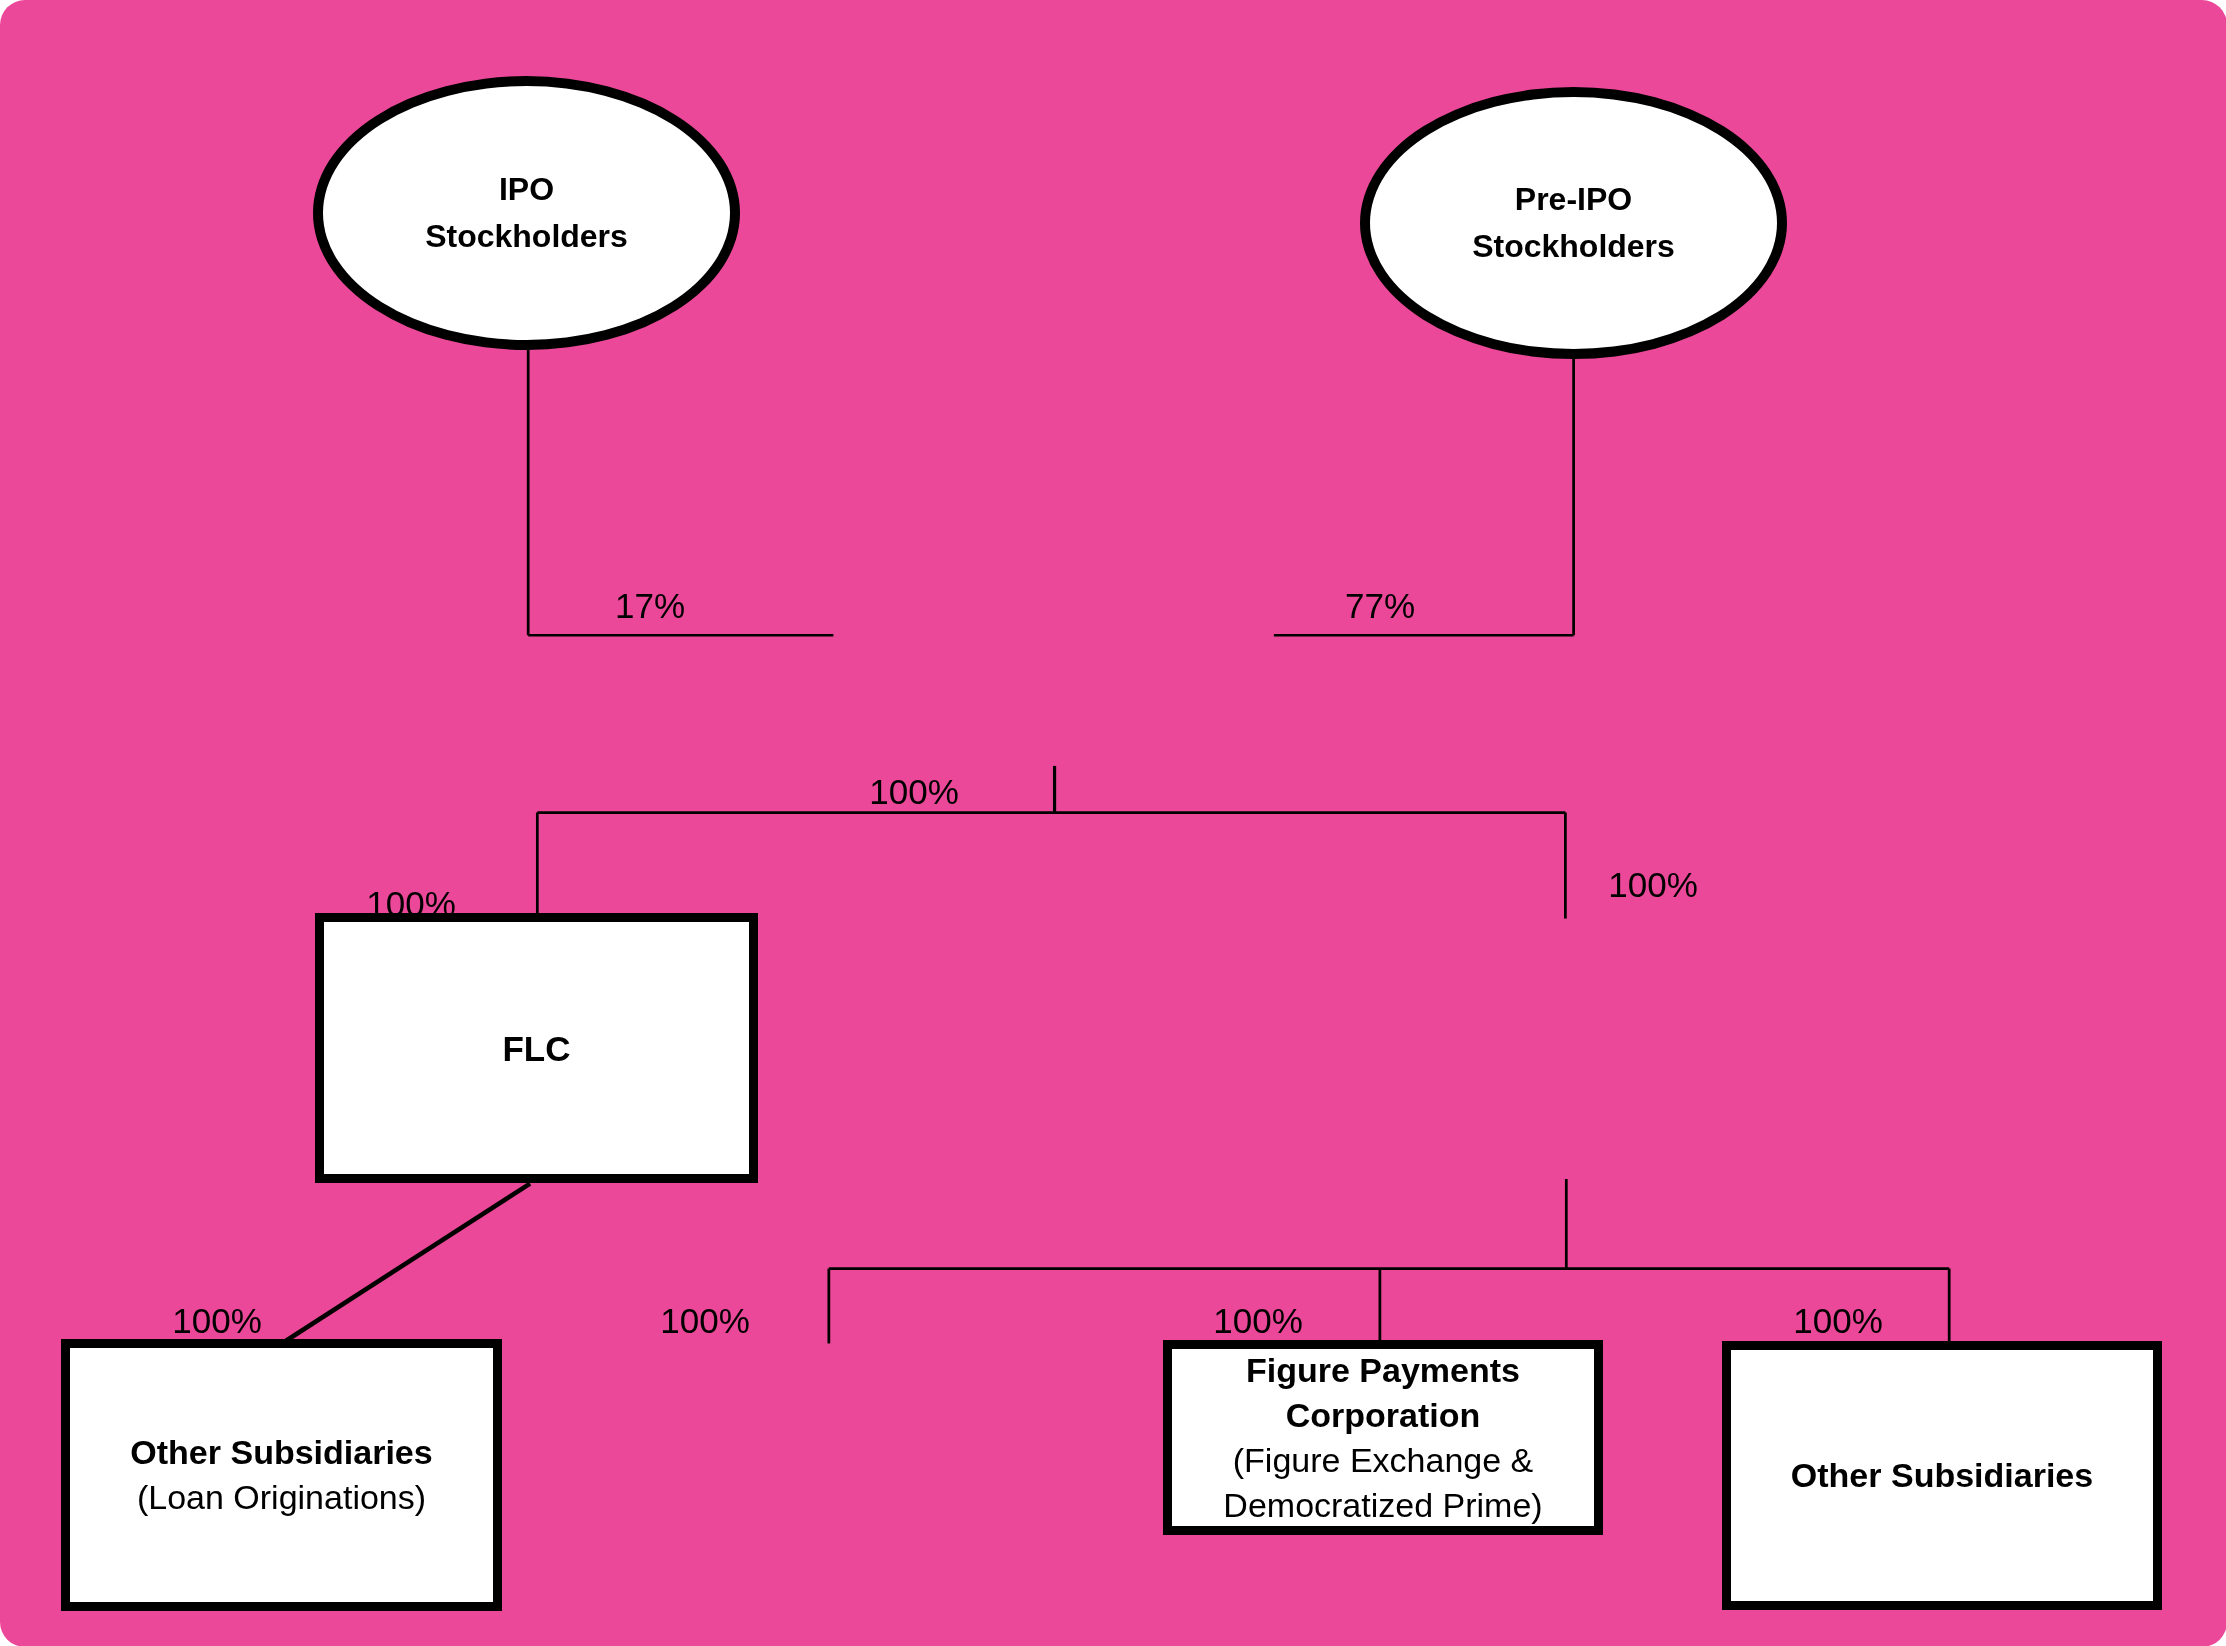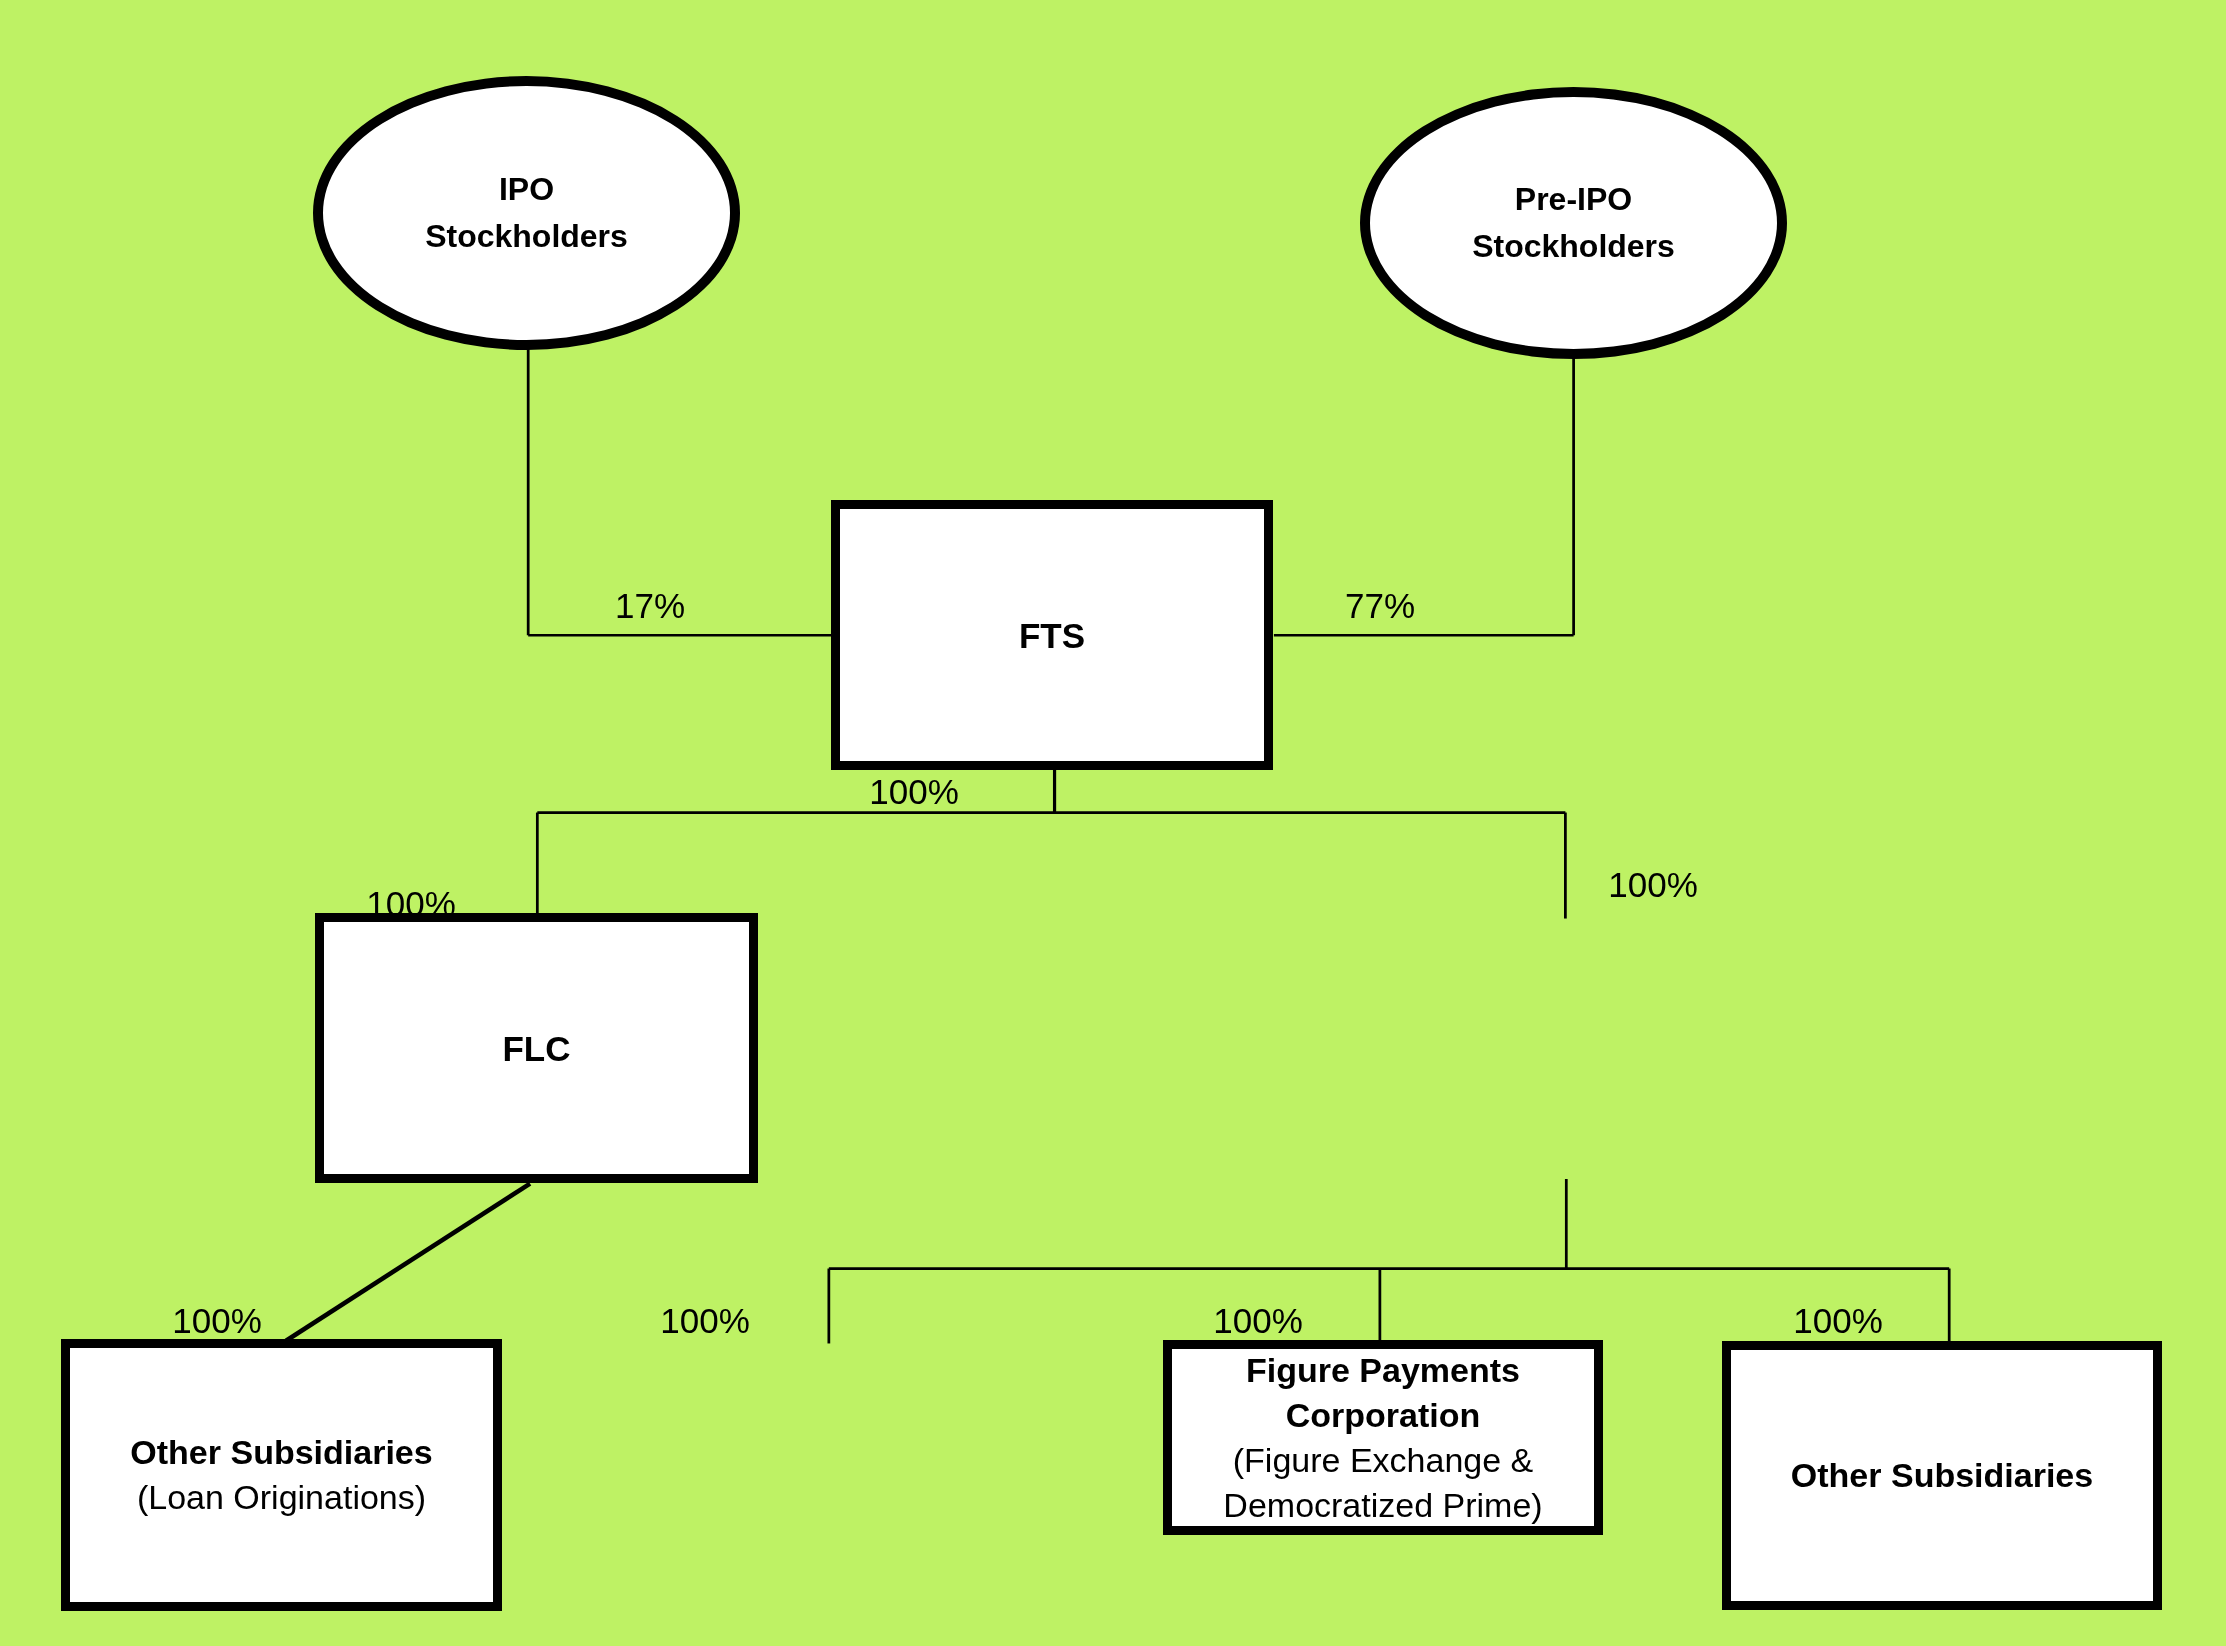--- a/index.html
+++ b/index.html
@@ -1,23 +1,24 @@
 <!DOCTYPE html>
 <html style="font-size:14.6px"><head>
 <meta charset="utf-8">
 <style>
   html, body { margin: 0; padding: 0; background: #ffffff; }
   #stage {
     position: relative;
     width: 2227px;
     height: 1647px;
-    background: #bef264;
+    background: #ec4899;
     font-family: "Liberation Sans", sans-serif;
     color: #000000;
     overflow: hidden;
+    border-radius: 25px;
   }
   #wires {
     position: absolute;
     left: 0; top: 0;
     width: 2227px; height: 1647px;
   }
   #wires line { stroke: #000000; stroke-width: 3; }
   #wires line.thick-diag { stroke-width: 5; }
   #wires line.accent { stroke-width: 3.5; }
   .node {
@@ -81,23 +82,20 @@
   <div class="node ellipse" style="left:313px; top:76px; width:427px; height:274px;">
     <div class="node-line bold">IPO</div>
     <div class="node-line bold">Stockholders</div>
   </div>
 
   <div class="node ellipse" style="left:1360px; top:87px; width:427px; height:272px;">
     <div class="node-line bold">Pre-IPO</div>
     <div class="node-line bold">Stockholders</div>
   </div>
 
-  <div class="node" style="left:831px; top:500px; width:442px; height:270px;">
-    <div class="node-line bold org-label">FTS</div>
-  </div>
 
   <div class="node" style="left:315px; top:913px; width:443px; height:270px;text-align:right;">
     <div class="node-line bold org-label">FLC</div>
   </div>
 
 
   <div class="node" style="left:61px; top:1339px; width:441px; height:272px;">
     <div class="node-line bold">Other Subsidiaries</div>
     <div class="node-line">(Loan Originations)</div>
   </div>

